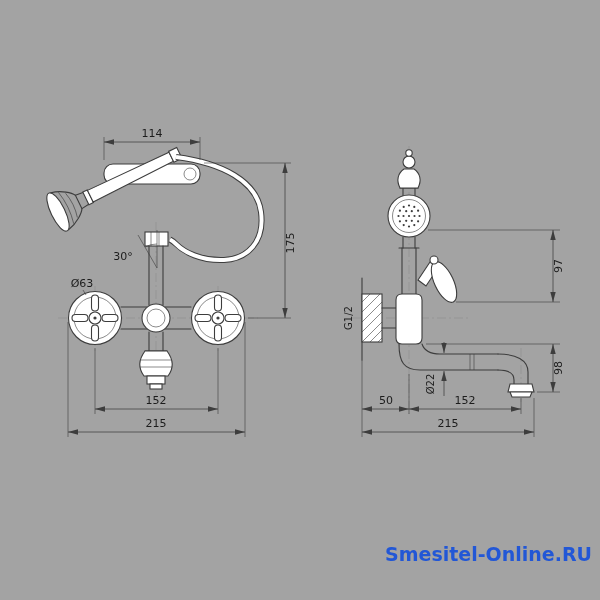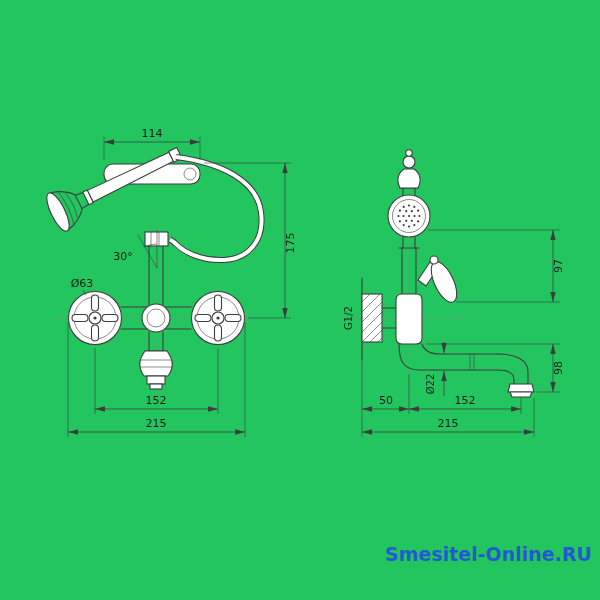--- a/index.html
+++ b/index.html
@@ -1,16 +1,16 @@
 <!DOCTYPE html>
 <html><head>
 <meta charset="utf-8">
 <style>
   html,body{margin:0;padding:0;background:#fff;}
-  .canvas{position:relative;width:600px;height:600px;background:#22c55e;overflow:hidden;
+  .canvas{position:relative;width:600px;height:600px;background:#a3a3a3;overflow:hidden;
           font-family:"DejaVu Sans",sans-serif;}
   svg{display:block;}
   .ln{fill:none;stroke:#3d3d3d;stroke-width:1.1;stroke-linecap:round;stroke-linejoin:round;}
   .fw{fill:#ffffff;stroke:#3d3d3d;stroke-width:1.1;}
   .tn{fill:none;stroke:#3d3d3d;stroke-width:0.6;}
   .cl{fill:none;stroke:#8f8f8f;stroke-width:0.6;stroke-dasharray:9 3 2 3;}
   .dm{fill:none;stroke:#3d3d3d;stroke-width:0.75;}
   .hose-outer{fill:none;stroke:#3d3d3d;stroke-width:6;}
   .hose-inner{fill:none;stroke:#ffffff;stroke-width:4;}
   .lbl{font-family:"DejaVu Sans",sans-serif;font-size:11px;fill:#1c1c1c;}

